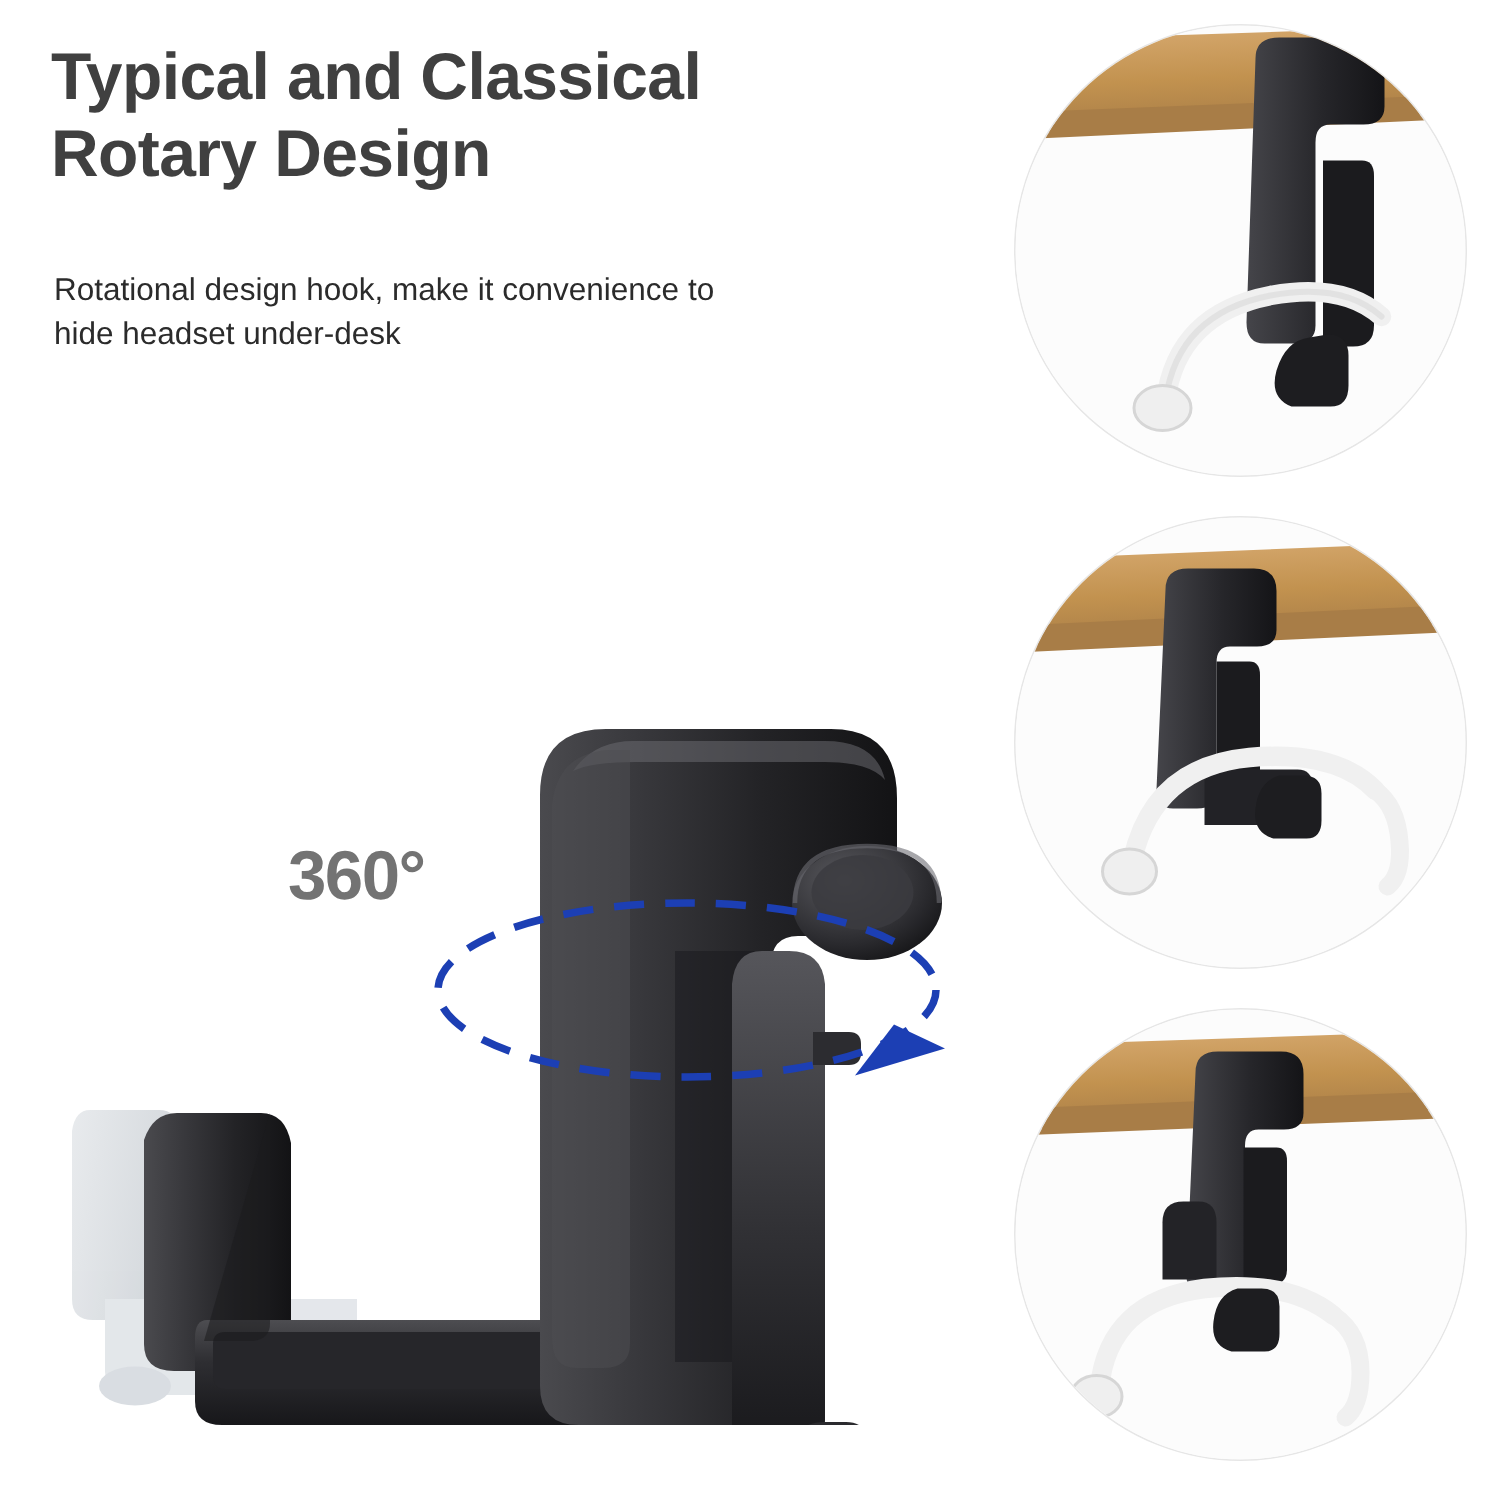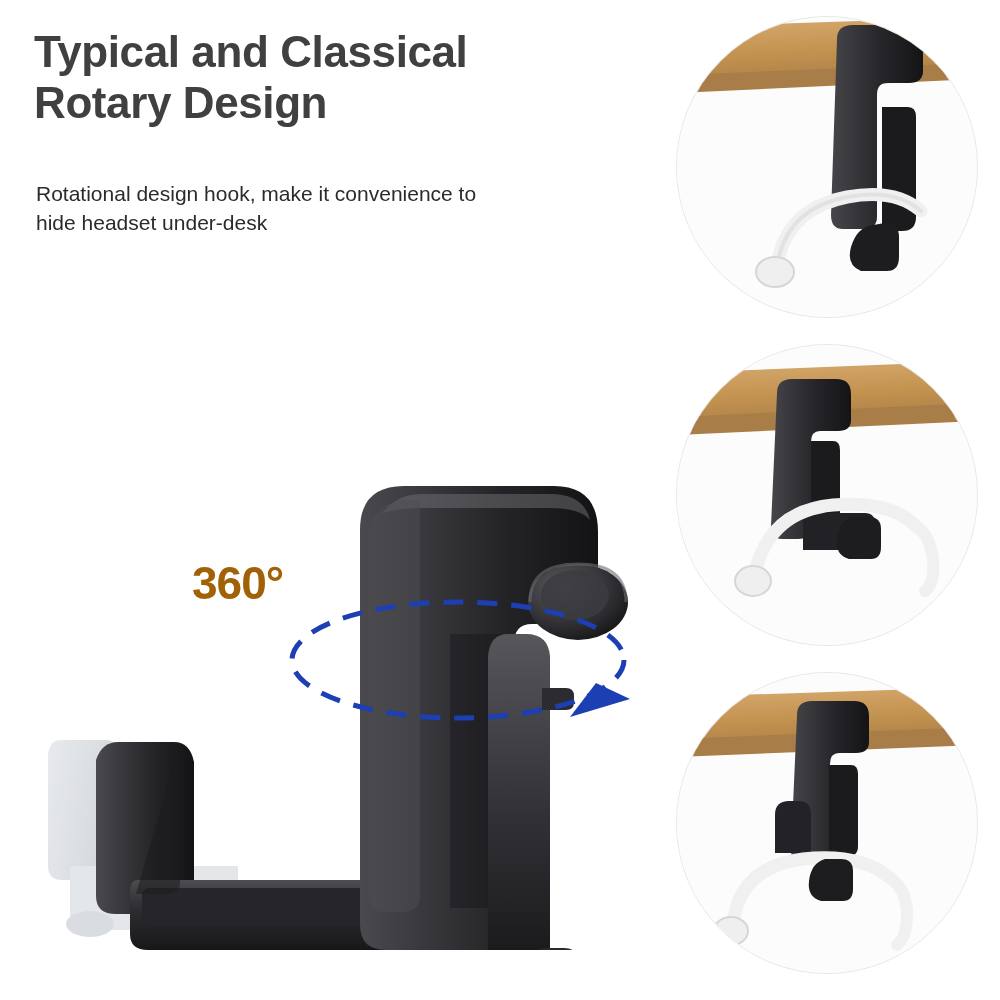--- a/index.html
+++ b/index.html
@@ -50,21 +50,21 @@
     height: 720px;
   }
 
   
   #deg-label {
     position: absolute;
     left: 192px;
     top: 556px;
     font-size: 46px;
     font-weight: bold;
-    color: #a16207;
+    color: #737373;
     letter-spacing: -1px;
   }
 
   
   .thumb {
     position: absolute;
     left: 676px;
     width: 300px;
     height: 300px;
     border-radius: 50%;

